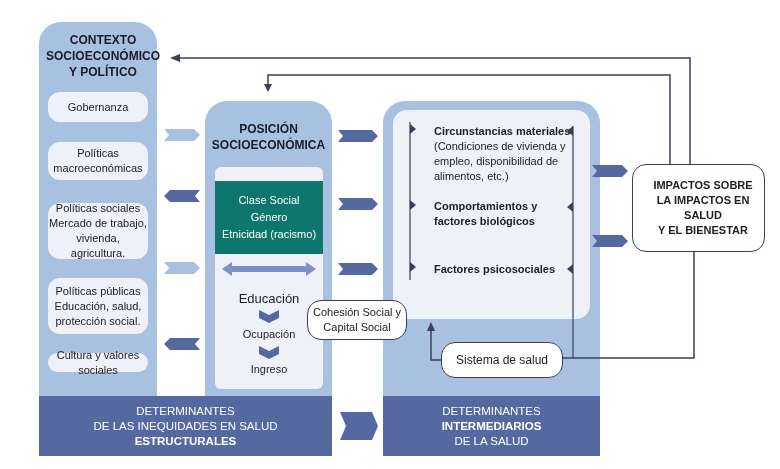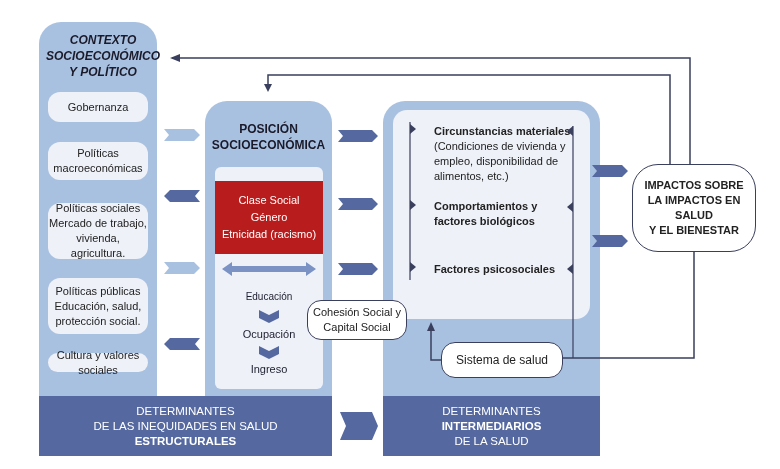--- a/index.html
+++ b/index.html
@@ -15,21 +15,21 @@
   .mid-item{position:absolute;font-size:11px;line-height:15px;color:#222;}
   .mid-item .h{font-weight:bold;}
 </style>
 </head>
 <body>
 
 <div class="col" style="left:39px;top:22px;width:118px;height:376px;"></div>
 <div class="col" style="left:205px;top:101px;width:127px;height:297px;"></div>
 <div class="col" style="left:383px;top:101px;width:217px;height:297px;"></div>
 
-<div class="title" style="left:39px;top:32px;width:128px;font-style:italic;">
+<div class="title" style="left:39px;top:32px;width:128px;">
   <div>CONTEXTO</div>
   <div>SOCIOECONÓMICO</div>
   <div>Y POLÍTICO</div>
 </div>
 <div class="card" style="left:48px;top:92px;width:100px;height:30px;">
   <div>Gobernanza</div>
 </div>
 <div class="card" style="left:48px;top:142px;width:100px;height:38px;">
   <div>Políticas</div>
   <div>macroeconómicas</div>
@@ -47,26 +47,26 @@
 <div class="card" style="left:48px;top:353px;width:100px;height:19px;">
   <div>Cultura y valores</div>
   <div>sociales</div>
 </div>
 
 <div class="title" style="left:205px;top:121px;width:127px;">
   <div>POSICIÓN</div>
   <div>SOCIOECONÓMICA</div>
 </div>
 <div class="card" style="left:215px;top:167px;width:108px;height:222px;border-radius:6px;"></div>
-<div class="abs" style="left:215px;top:181px;width:108px;height:73px;background:#b91c1c;color:#fff;font-size:11px;line-height:17px;display:flex;flex-direction:column;justify-content:center;align-items:center;text-align:center;">
+<div class="abs" style="left:215px;top:181px;width:108px;height:73px;background:#0f766e;color:#fff;font-size:11px;line-height:17px;display:flex;flex-direction:column;justify-content:center;align-items:center;text-align:center;">
   <div>Clase Social</div>
   <div>Género</div>
   <div>Etnicidad (racismo)</div>
 </div>
-<div class="abs" style="left:215px;top:291px;width:108px;text-align:center;font-size:10px;">Educación</div>
+<div class="abs" style="left:215px;top:291px;width:108px;text-align:center;font-size:13px;">Educación</div>
 <div class="abs" style="left:215px;top:328px;width:108px;text-align:center;font-size:11px;">Ocupación</div>
 <div class="abs" style="left:215px;top:363px;width:108px;text-align:center;font-size:11px;">Ingreso</div>
 
 <div class="card" style="left:393px;top:110px;width:197px;height:209px;border-radius:14px;"></div>
 
 <div class="mid-item" style="left:434px;top:124px;width:140px;">
   <div class="h">Circunstancias materiales</div>
   <div>(Condiciones de vivienda y</div>
   <div>empleo, disponibilidad de</div>
   <div>alimentos, etc.)</div>
@@ -133,17 +133,17 @@
 
 <div class="pill" style="left:307px;top:300px;width:98px;height:38px;">
   <div>Cohesión Social y</div>
   <div>Capital Social</div>
 </div>
 
 <div class="pill" style="left:441px;top:342px;width:120px;height:34px;font-size:12px;">
   <div>Sistema de salud</div>
 </div>
 
-<div class="pill" style="left:632px;top:164px;width:122px;height:86px;border-radius:26px;font-weight:bold;font-size:11px;">
+<div class="pill" style="left:632px;top:164px;width:122px;height:86px;border-radius:14px;font-weight:bold;font-size:11px;padding-left:9px;">
   <div>IMPACTOS SOBRE</div>
   <div>LA IMPACTOS EN SALUD</div>
   <div>Y EL BIENESTAR</div>
 </div>
 
 </body></html>

